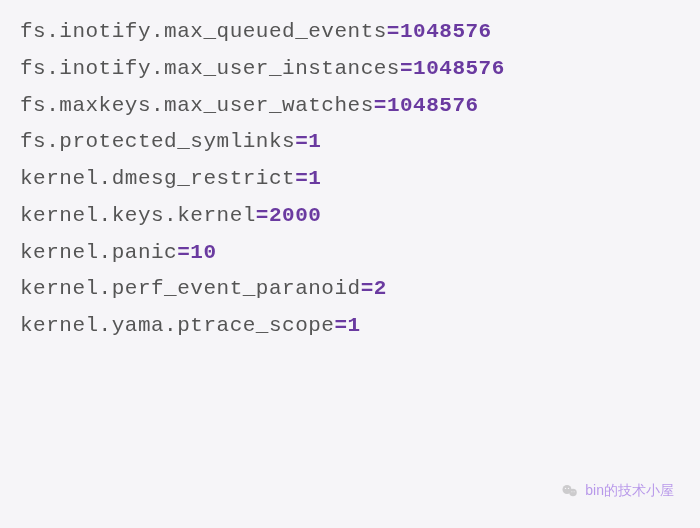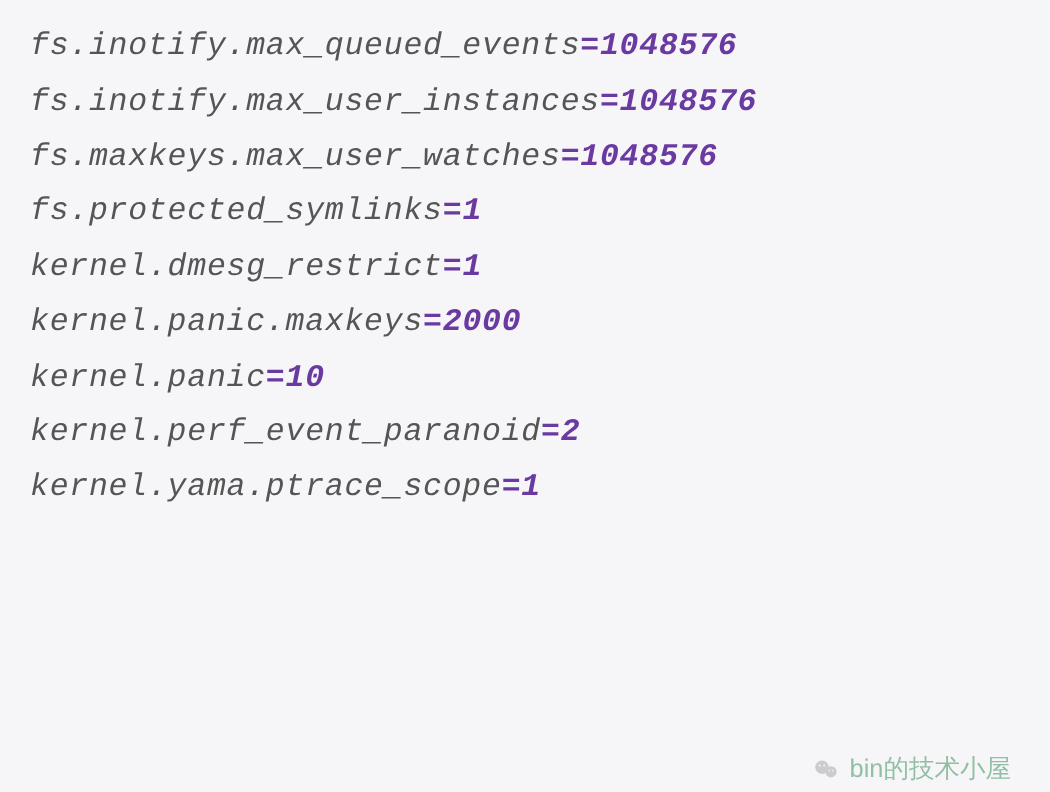--- a/index.html
+++ b/index.html
@@ -13,65 +13,64 @@
     overflow: hidden;
   }
   .container {
     padding: 14px 20px 0 20px;
   }
   .line {
     white-space: pre;
     line-height: 1.75;
     letter-spacing: 0.5px;
     color: #444;
-    font-style: italic;
   }
   .key {
     color: #555;
   }
   .eq {
     color: #6a3aa0;
     font-weight: bold;
   }
   .val {
     color: #6a3aa0;
     font-weight: bold;
   }
   .watermark {
     position: absolute;
     right: 26px;
-    bottom: 4px;
+    bottom: 28px;
     display: flex;
     align-items: center;
     gap: 6px;
     opacity: 0.45;
     font-family: sans-serif;
-    font-size: 17px;
-    color: #15803d;
+    font-size: 14px;
+    color: #6d28d9;
   }
   .wm-icon {
     width: 18px;
     height: 18px;
   }
   .wm-icon svg {
     width: 100%;
     height: 100%;
     display: block;
   }
 </style>
 </head>
 <body>
 
 <div class="container">
   <div class="line"><span class="key">fs.inotify.max_queued_events</span><span class="eq">=</span><span class="val">1048576</span></div>
   <div class="line"><span class="key">fs.inotify.max_user_instances</span><span class="eq">=</span><span class="val">1048576</span></div>
   <div class="line"><span class="key">fs.maxkeys.max_user_watches</span><span class="eq">=</span><span class="val">1048576</span></div>
   <div class="line"><span class="key">fs.protected_symlinks</span><span class="eq">=</span><span class="val">1</span></div>
   <div class="line"><span class="key">kernel.dmesg_restrict</span><span class="eq">=</span><span class="val">1</span></div>
-  <div class="line"><span class="key">kernel.panic.maxkeys</span><span class="eq">=</span><span class="val">2000</span></div>
+  <div class="line"><span class="key">kernel.keys.kernel</span><span class="eq">=</span><span class="val">2000</span></div>
   <div class="line"><span class="key">kernel.panic</span><span class="eq">=</span><span class="val">10</span></div>
   <div class="line"><span class="key">kernel.perf_event_paranoid</span><span class="eq">=</span><span class="val">2</span></div>
   <div class="line"><span class="key">kernel.yama.ptrace_scope</span><span class="eq">=</span><span class="val">1</span></div>
 </div>
 
 <div class="watermark">
   <span class="wm-icon">
     <svg viewBox="0 0 24 24" fill="#9a9a9a">
       <circle cx="8" cy="10" r="6"></circle>
       <circle cx="16" cy="14" r="5"></circle>

